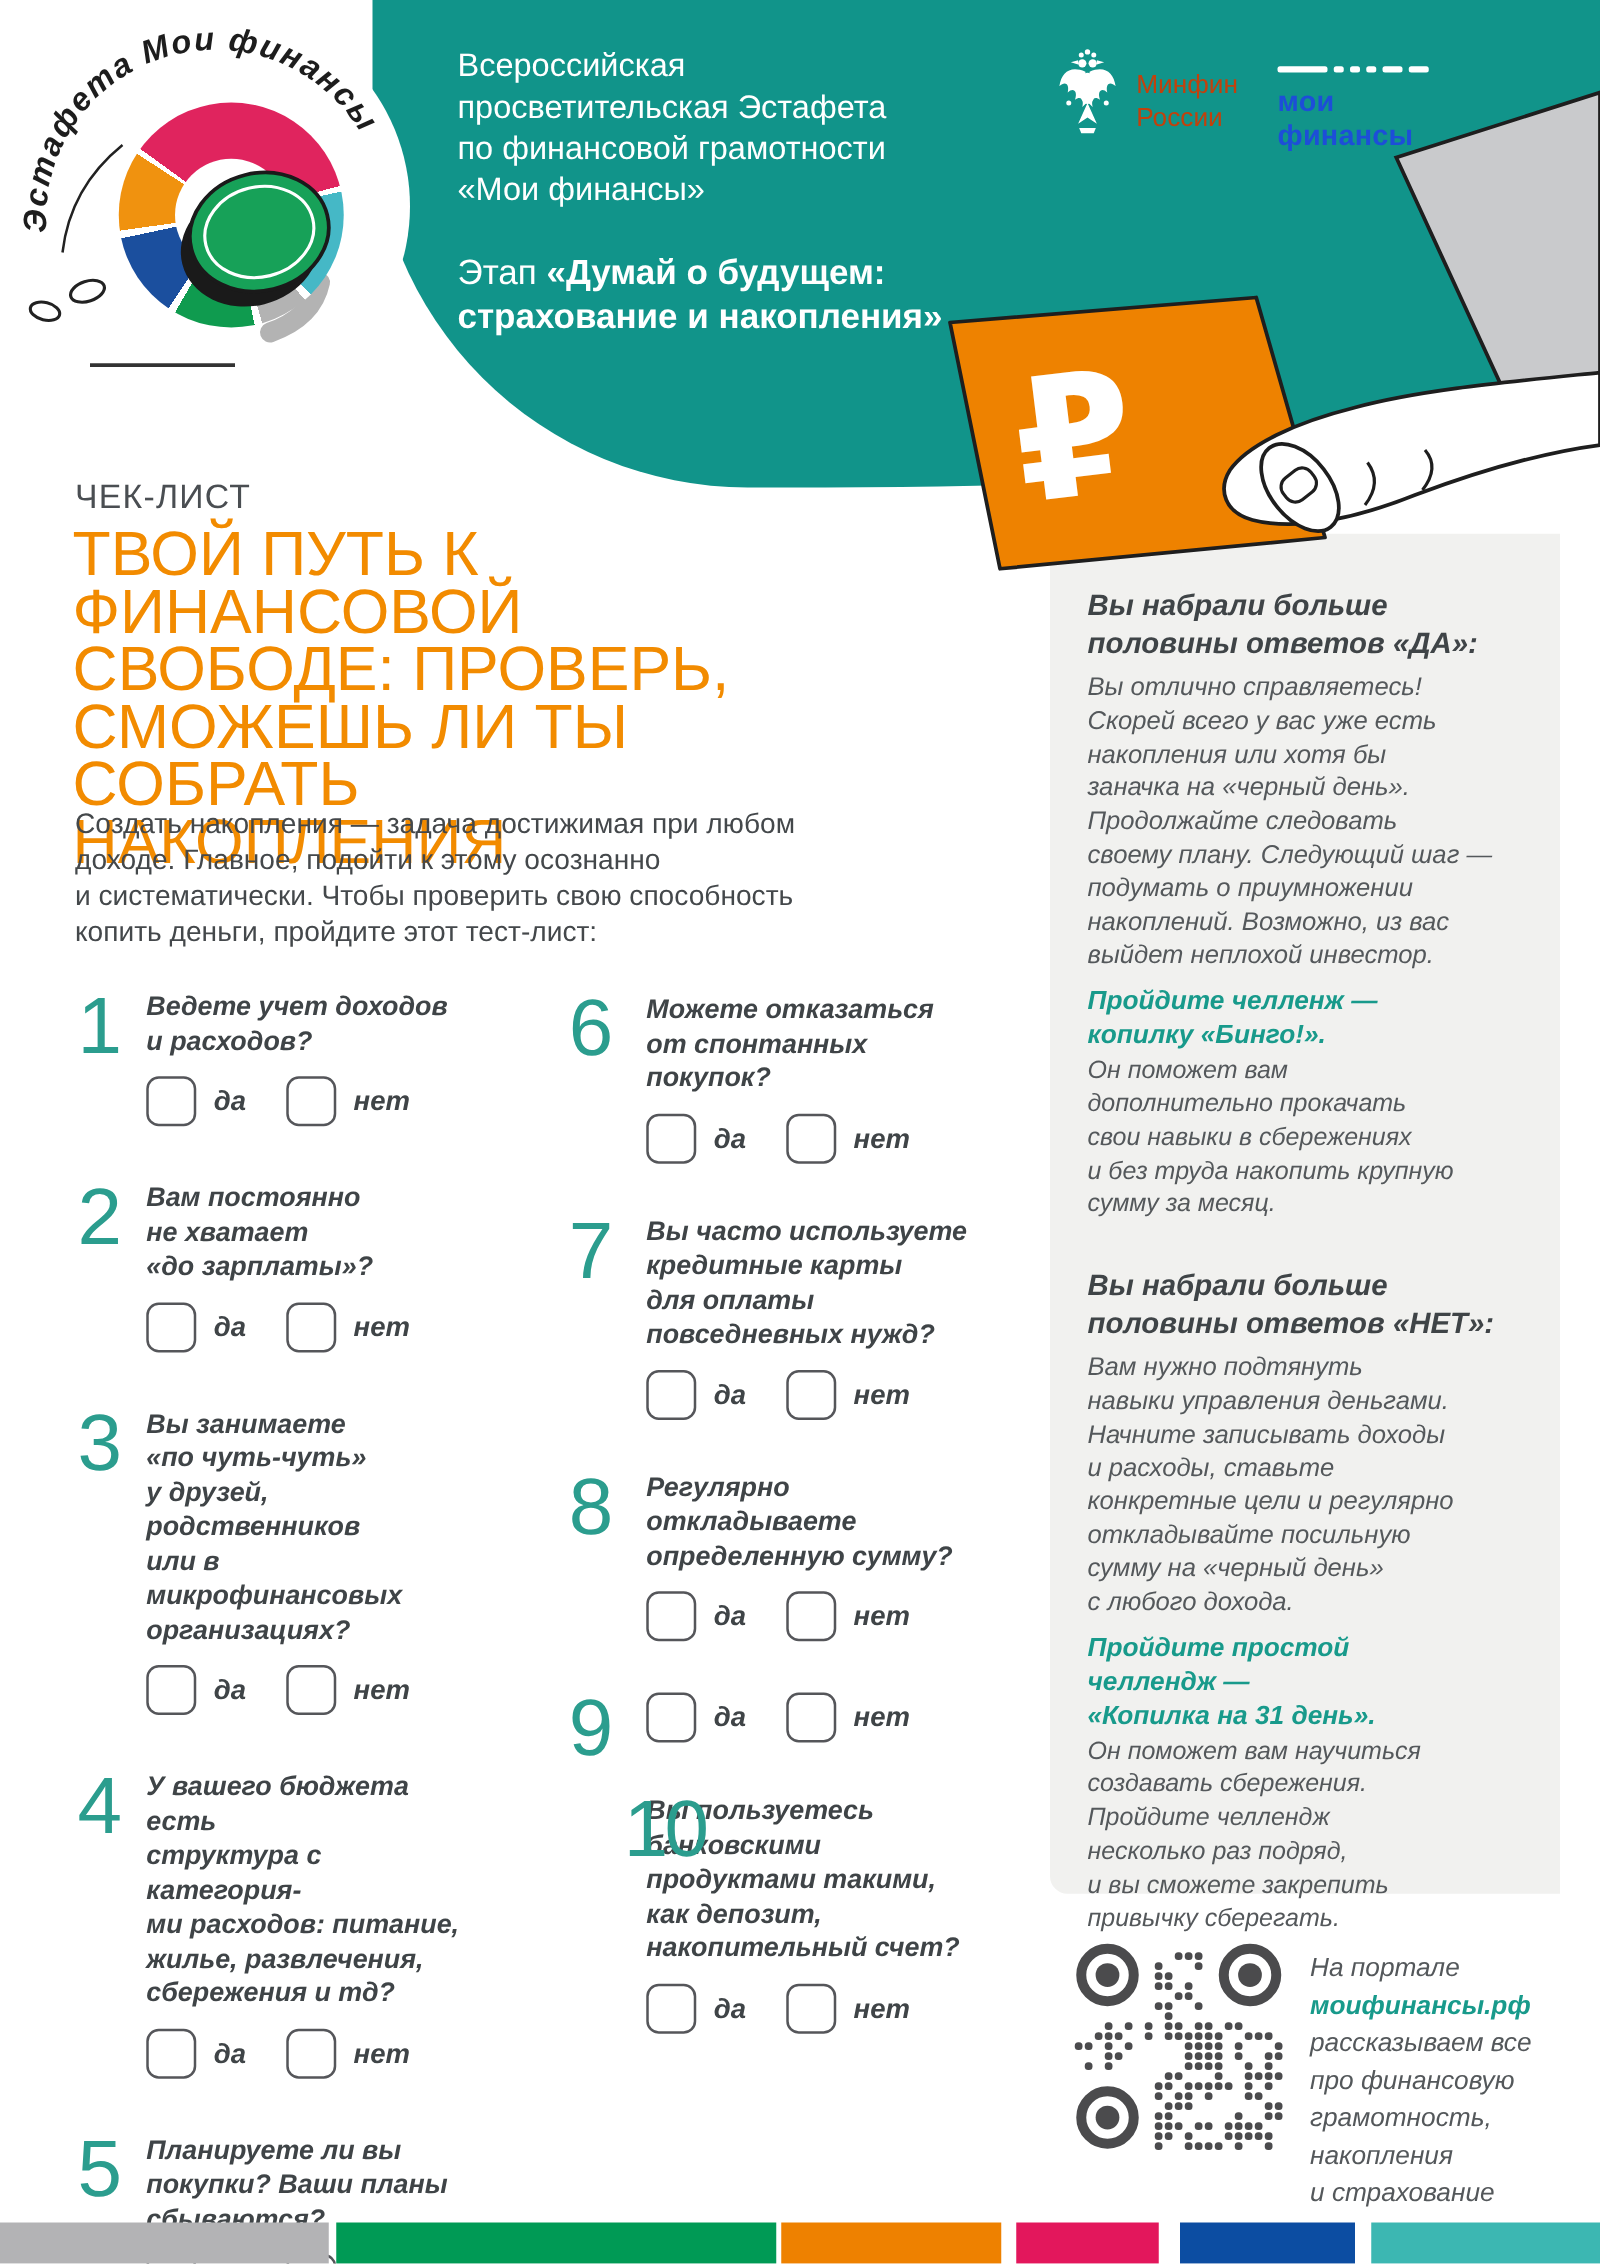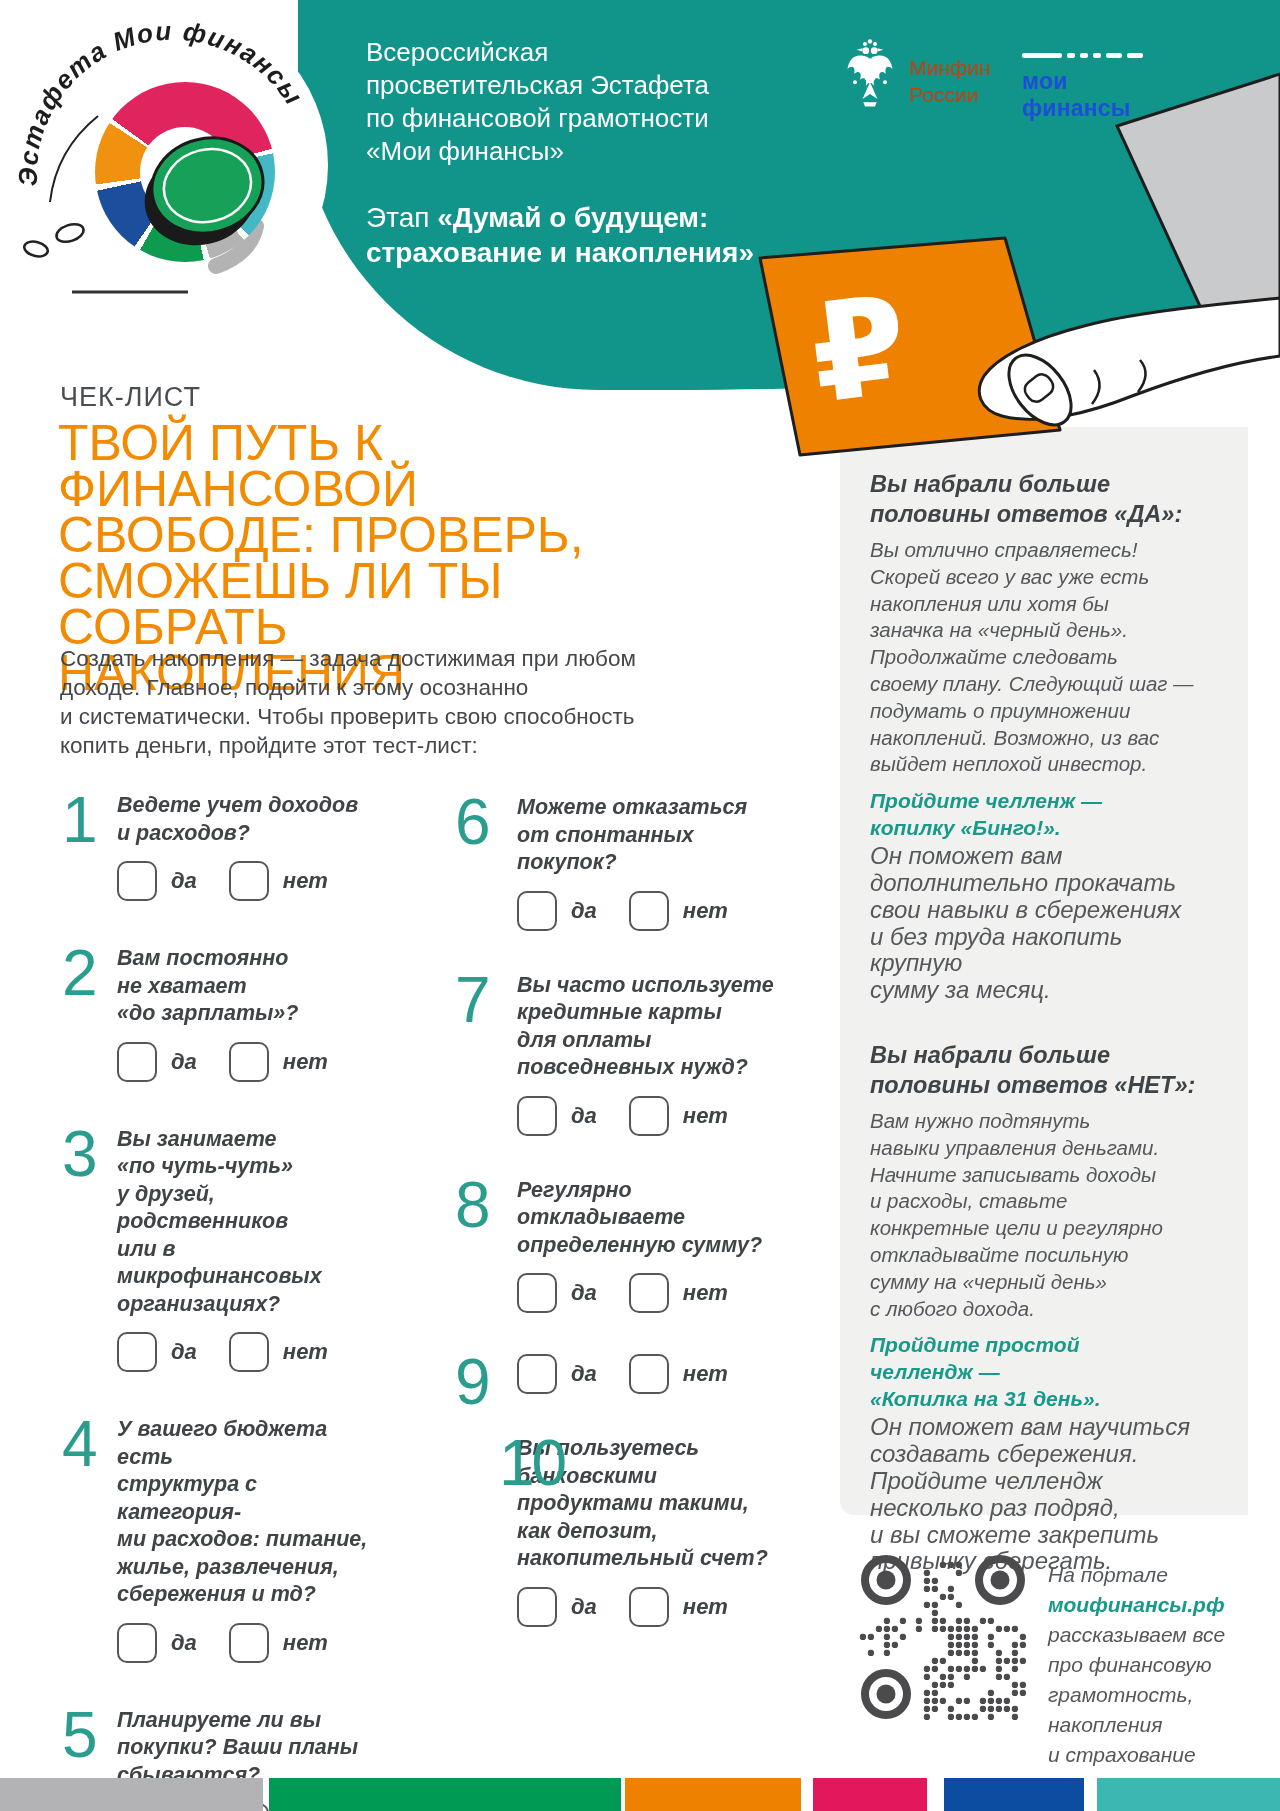--- a/index.html
+++ b/index.html
@@ -49,21 +49,21 @@
   .box{width:36px;height:36px;border:2px solid #55565a;border-radius:10px;background:#fff;flex:none;}
   .ans-label{font-size:22px;font-weight:700;font-style:italic;color:#3f4447;margin-left:14px;}
   .box2{margin-left:32px;}
 
   
   .panel{position:absolute;left:840px;top:427px;width:408px;height:1088px;border-radius:14px 0 0 14px;
          z-index:1;padding:42px 46px 0 30px;box-sizing:border-box;}
   .p-h{font-size:23.5px;line-height:30px;font-weight:700;font-style:italic;color:#3f4447;}
   .p-body{font-size:20.5px;line-height:26.8px;font-style:italic;color:#54585b;margin-top:8px;}
   .p-link{font-size:21px;line-height:27px;font-weight:700;font-style:italic;margin-top:9px;cursor:pointer;}
-  .p-note{font-size:24px;line-height:26.8px;font-style:italic;color:#54585b;margin-top:2px;}
+  .p-note{font-size:20px;line-height:26.8px;font-style:italic;color:#54585b;margin-top:2px;}
   .p-h2{margin-top:36px;}
 
   
   .qr-block{position:absolute;left:858px;top:1552px;display:flex;gap:20px;z-index:2;}
   .qr-svg{width:170px;height:170px;flex:none;}
   .qr-text{width:240px;font-size:21px;line-height:30px;font-style:italic;color:#54585b;padding-top:8px;}
   .qr-site{font-weight:700;display:block;}
 
   
   .stripe{position:absolute;top:1778px;height:33px;z-index:2;}

